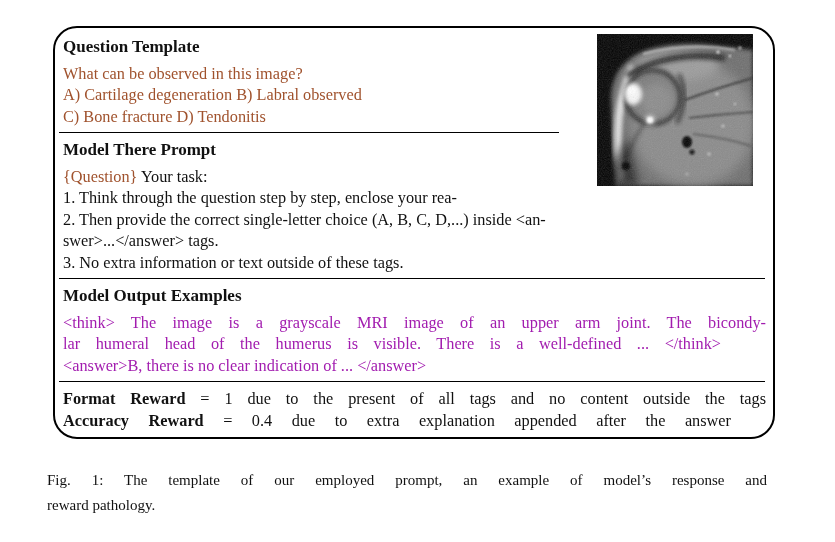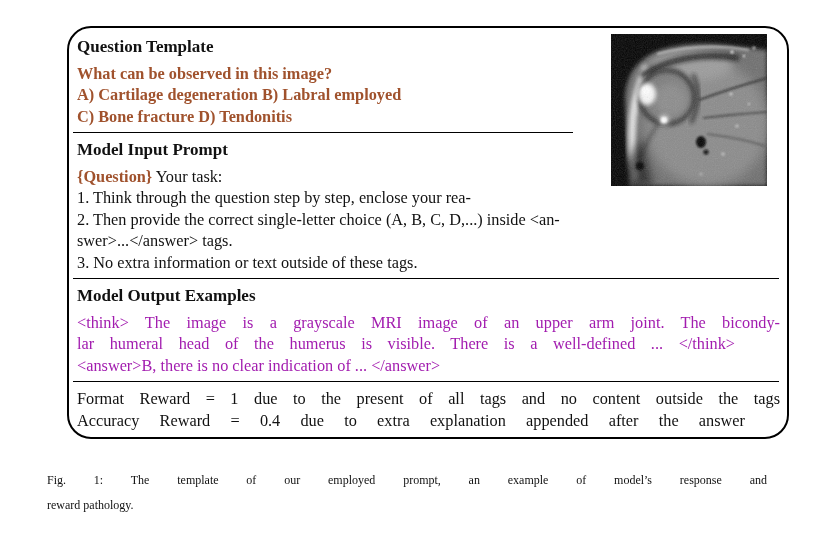--- a/index.html
+++ b/index.html
@@ -2,38 +2,38 @@
 <html><head>
 <meta charset="utf-8">
 <style>
   html,body{margin:0;padding:0;background:#ffffff;}
   .page{
     position:relative;width:835px;height:542px;background:#ffffff;
     font-family:"Liberation Serif","DejaVu Serif",serif;color:#111111;
     box-sizing:border-box;padding:26px 0 0 47px;overflow:hidden;
   }
   .panel{
-    position:relative;margin-left:20px;width:722px;box-sizing:border-box;
+    position:relative;margin-left:6px;width:722px;box-sizing:border-box;
     border:2.5px solid #000000;border-radius:24px;
     padding:8px 10px 6px 8px;overflow:hidden;background:#ffffff;
   }
   .line{font-size:16.3px;line-height:21.5px;white-space:nowrap;}
   .heading{font-size:17px;line-height:21.5px;font-weight:bold;margin:0 0 5px 0;white-space:nowrap;}
-  .orange{color:#a0522d;font-weight:bold;}
+  .orange{color:#a0522d;}
   .blue{color:#a21caf;}
   .stretch{white-space:normal;text-align:justify;text-align-last:justify;max-height:22px;overflow:hidden;}
   .w703{width:703px;}
   .w658{width:658px;}
   .w668{width:668px;}
   .sep{border:none;border-top:1.7px solid #000000;margin:5px 0 6px -4px;}
   .sep.short{width:500px;}
   .sep.full{width:706px;}
-  .reward b{font-weight:normal;}
+  .reward b{font-weight:bold;}
   .mri{position:absolute;top:6px;right:20px;width:156px;height:152px;}
-  .caption{margin:29px 0 0 0;font-size:12px;line-height:25px;width:724px;}
+  .caption{margin:29px 0 0 0;font-size:15px;line-height:25px;width:724px;}
   .cap-line1{display:block;width:720px;text-align:justify;text-align-last:justify;max-height:26px;overflow:hidden;}
   .cap-line2{display:block;}
 </style>
 </head>
 <body>
 
 <div class="page">
 
   <div class="panel">
 
@@ -104,27 +104,27 @@
 
         <path d="M 0,152 L 42,152 L 30,104 Q 20,122 10,132 Z" fill="#000000" opacity="0.6" filter="url(#b4)"></path>
 
         <rect x="0" y="0" width="156" height="152" filter="url(#grain)"></rect>
       </svg>
     </div>
 
     <div>
       <div class="heading">Question Template</div>
       <div class="line orange">What can be observed in this image?</div>
-      <div class="line orange">A) Cartilage degeneration B) Labral employed</div>
+      <div class="line orange">A) Cartilage degeneration B) Labral observed</div>
       <div class="line orange">C) Bone fracture D) Tendonitis</div>
     </div>
     <hr class="sep short">
 
     <div>
-      <div class="heading">Model Input Prompt</div>
+      <div class="heading">Model There Prompt</div>
       <div class="line"><span class="orange">{Question}</span><span> Your task:</span></div>
       <div class="line">1. Think through the question step by step, enclose your rea-</div>
       <div class="line">2. Then provide the correct single-letter choice (A, B, C, D,...) inside &lt;an-</div>
       <div class="line">swer&gt;...&lt;/answer&gt; tags.</div>
       <div class="line">3. No extra information or text outside of these tags.</div>
     </div>
     <hr class="sep full">
 
     <div>
       <div class="heading">Model Output Examples</div>

